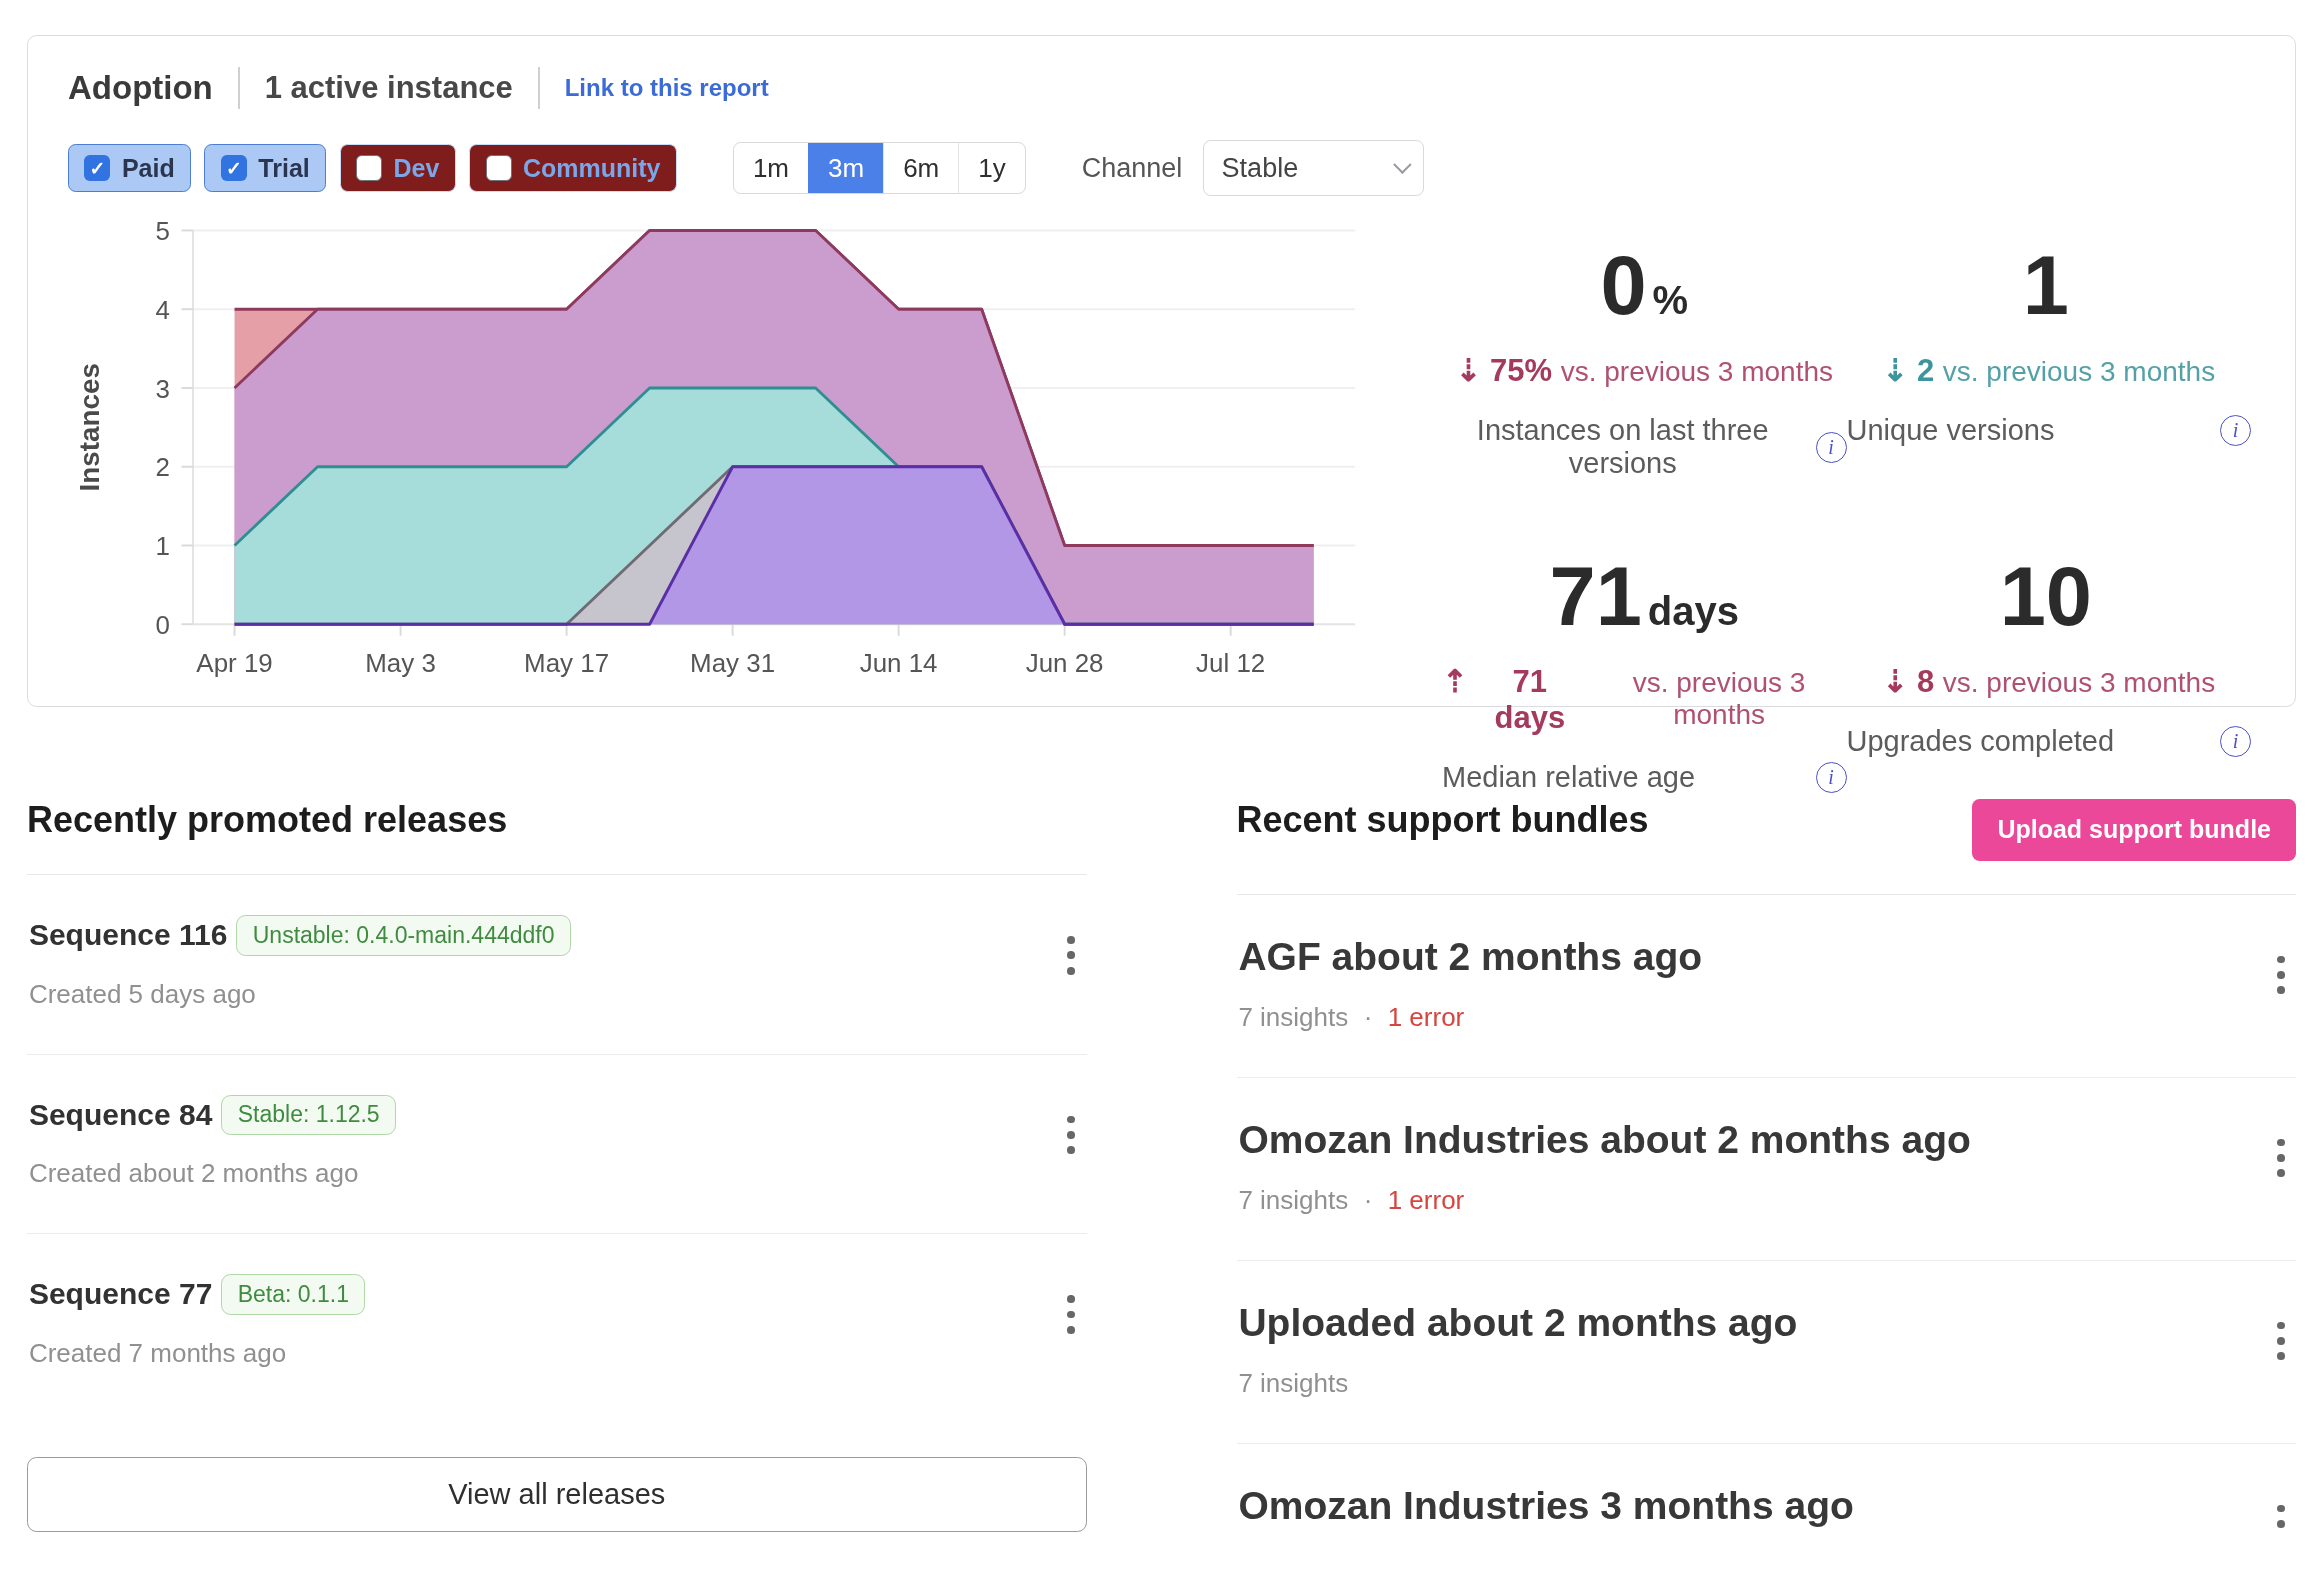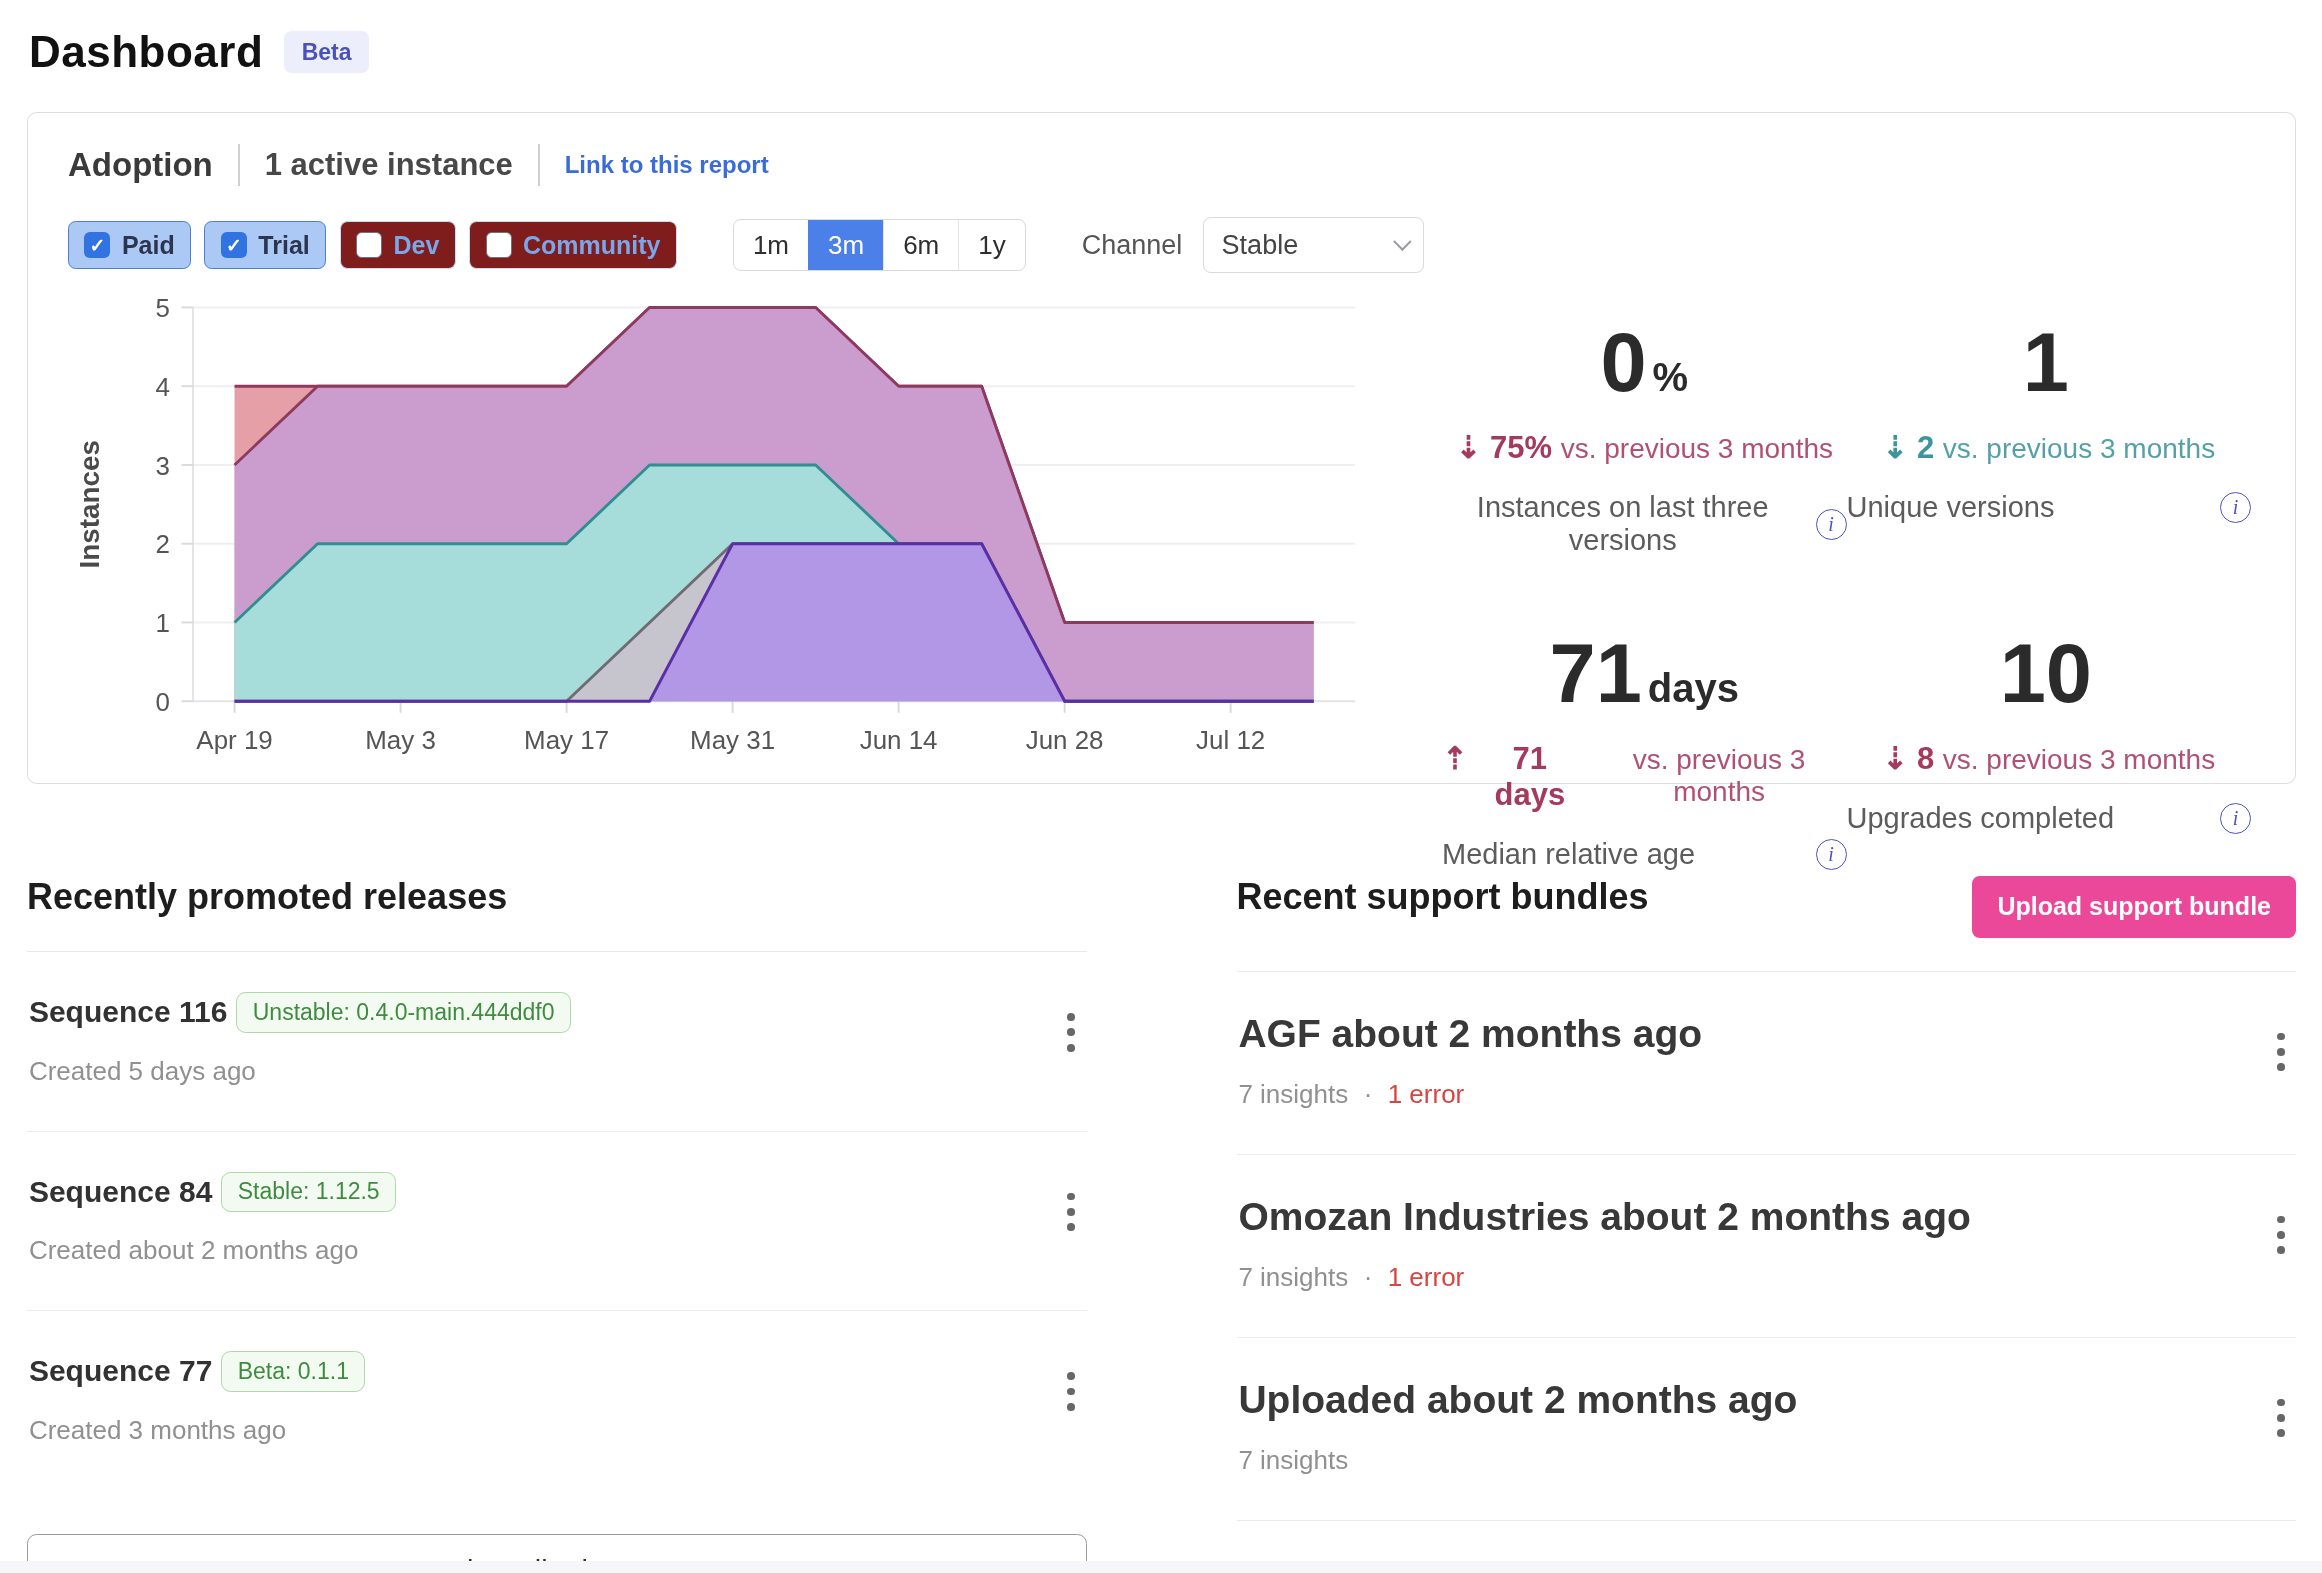--- a/index.html
+++ b/index.html
@@ -89,24 +89,20 @@
   .view-all { display:block; width:100%; margin-top:44px; background:#fff; border:1.9px solid #9a9a9a;
     border-radius:9.6px; padding:20px; font-size:29px; color:#2f2f2f; cursor:pointer; font-family:inherit; }
 
   .bottom-strip { position:absolute; left:0; right:0; bottom:0; height:13.4px; background:#f6f6f9; }
 </style>
 </head>
 <body>
 
 <div class="page">
 
-  <header class="page-header">
-    <h1>Dashboard</h1>
-    <span class="beta-badge">Beta</span>
-  </header>
 
   <section class="card">
     <div class="card-head">
       <span class="card-title">Adoption</span>
       <span class="vdiv"></span>
       <span class="active-count">1 active instance</span>
       <span class="vdiv"></span>
       <a class="report-link">Link to this report</a>
     </div>
 
@@ -293,21 +289,21 @@
             </button>
   </div>
 
   <div class="list-item no-border">
     <div>
       <div class="item-title-row">
         <span class="item-title">Sequence 77</span>
         <span class="release-badge">Beta: 0.1.1</span>
       </div>
       <div class="item-sub">
-                <span>Created 3 months ago</span>
+                <span>Created 7 months ago</span>
               </div>
     </div>
     <button class="kebab">
               <i></i>
               <i></i>
               <i></i>
             </button>
   </div>
 </div>
       <button class="view-all">View all releases</button>

